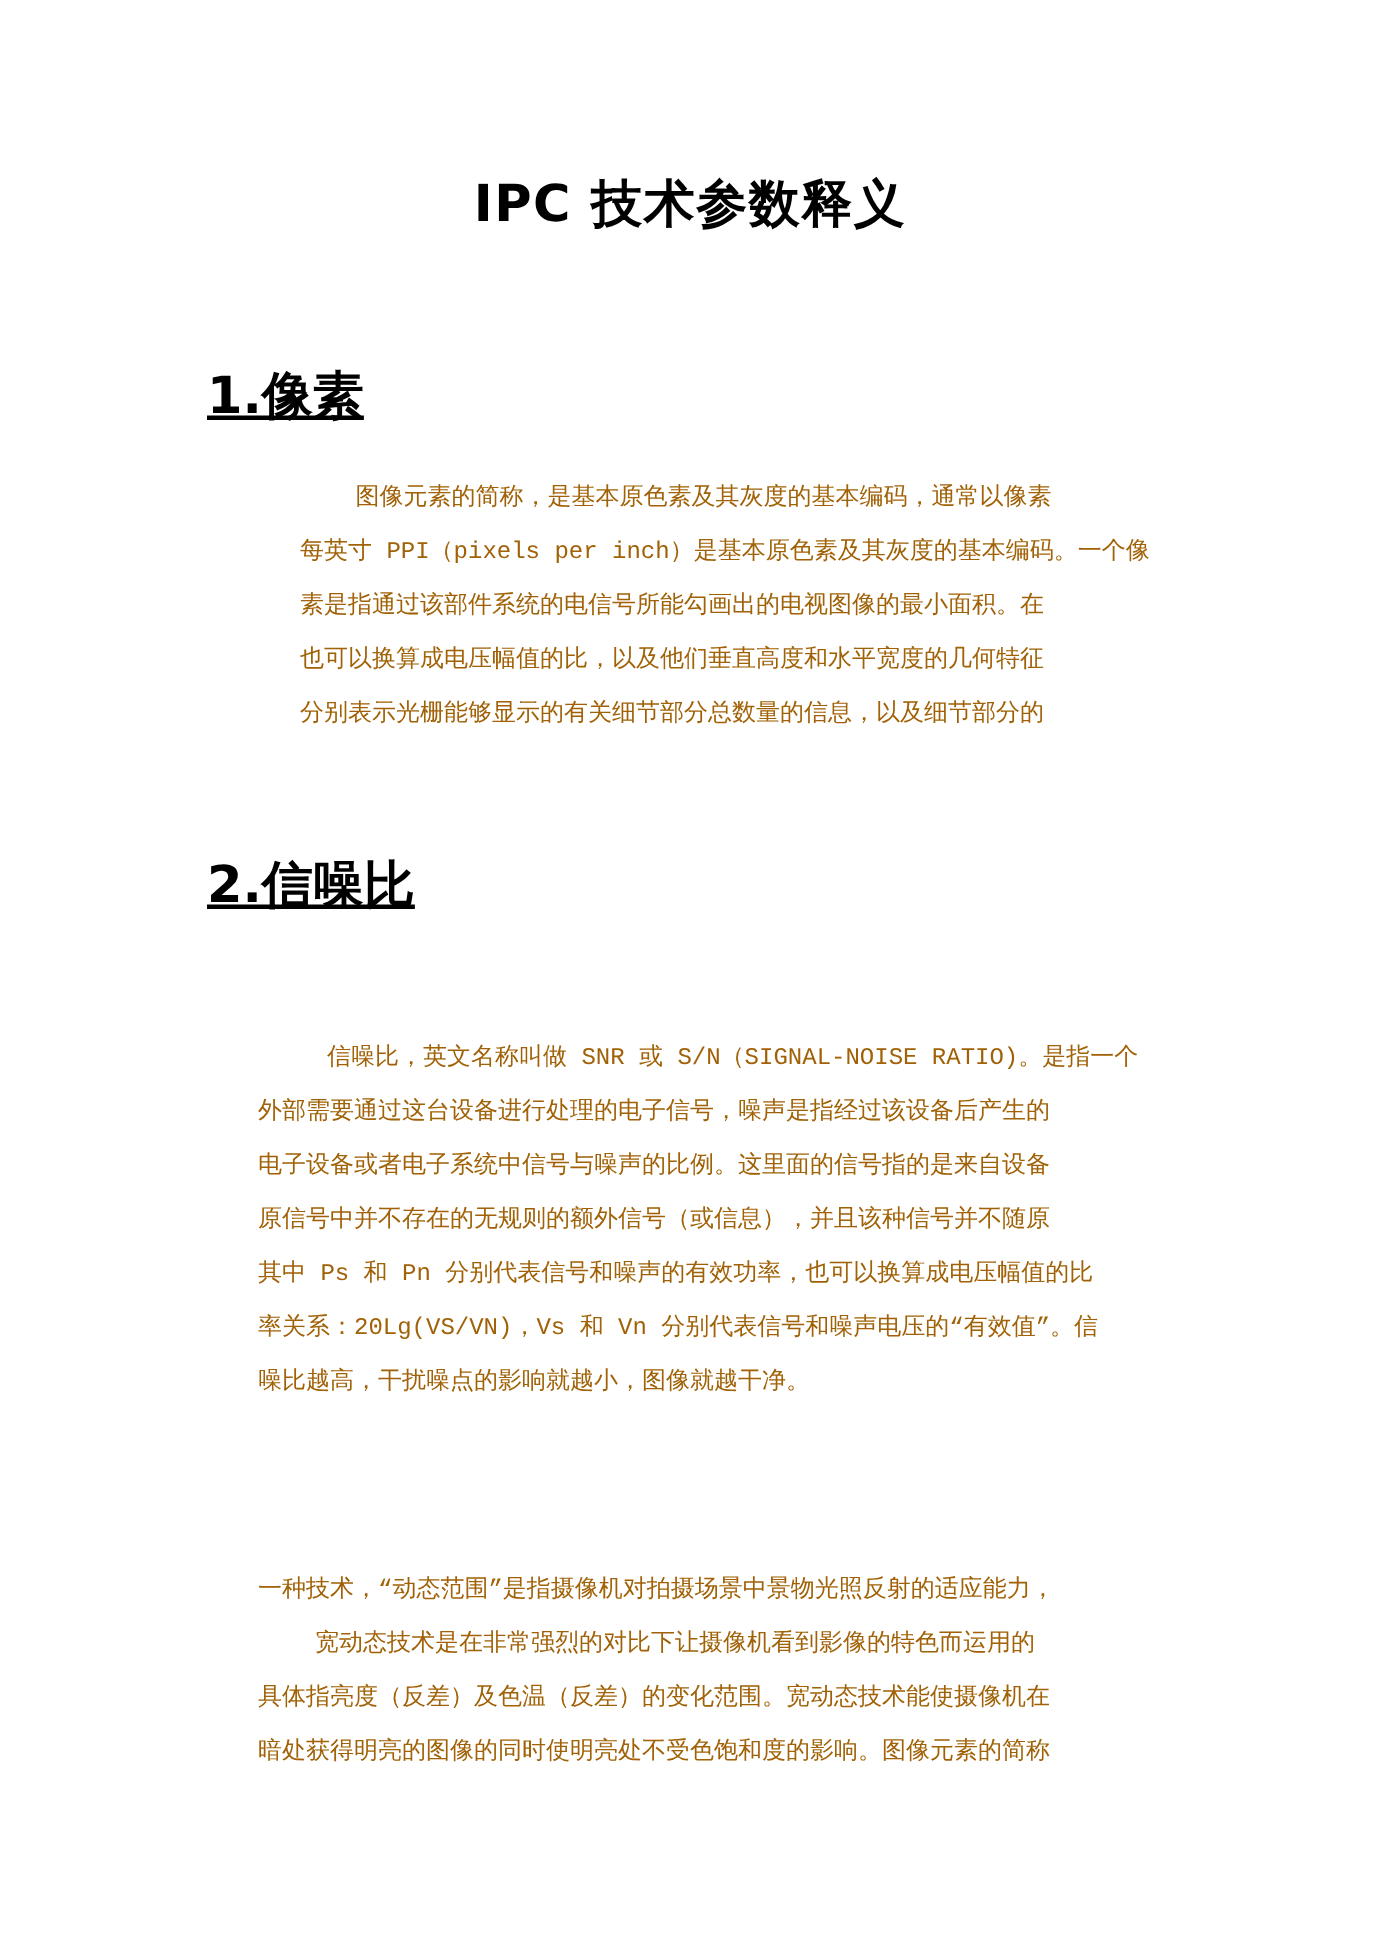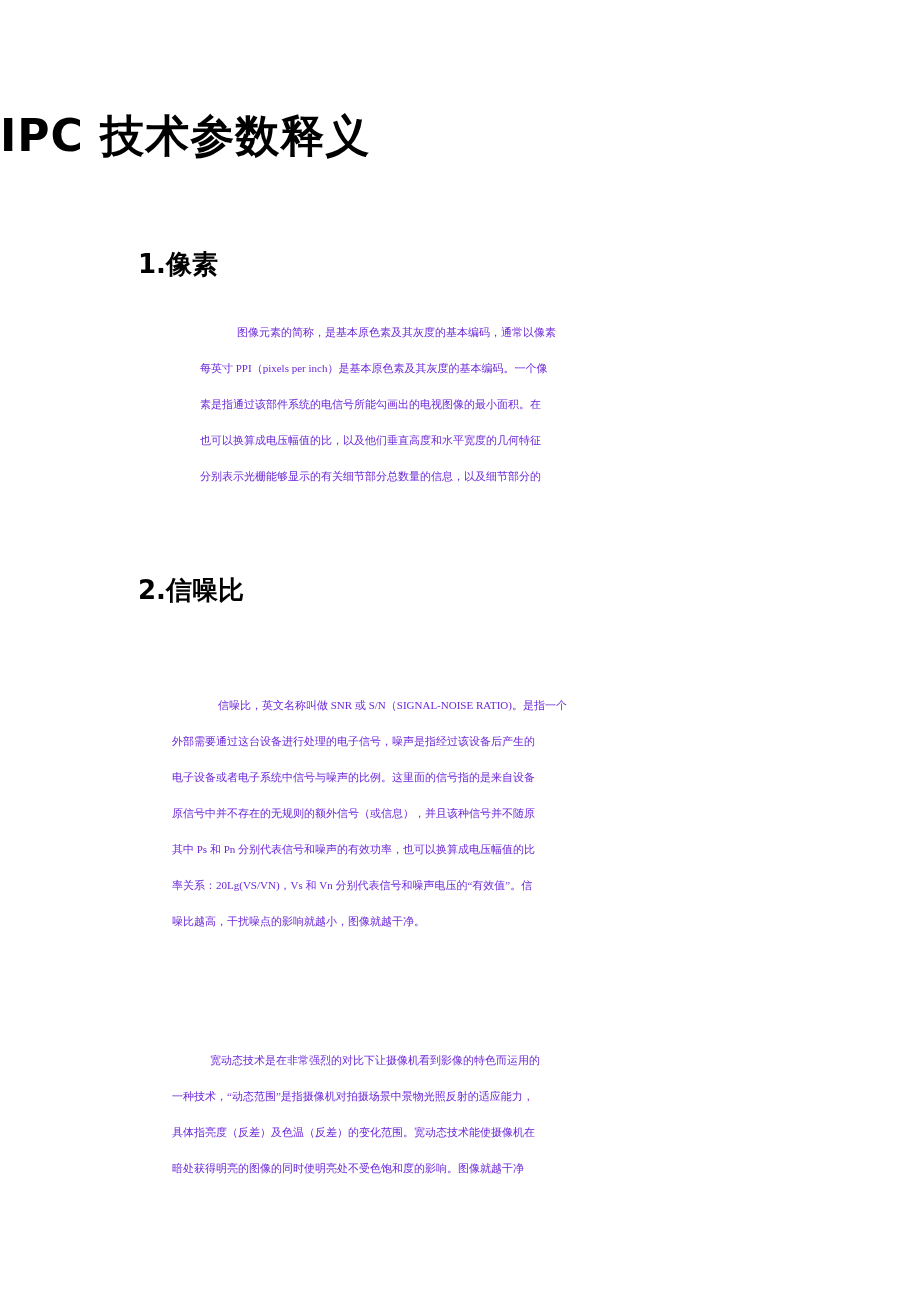--- a/index.html
+++ b/index.html
@@ -1,29 +1,29 @@
 <!DOCTYPE html>
 <html><head>
 <meta charset="utf-8">
 <style>
   html, body { margin: 0; padding: 0; background: #ffffff; }
   body { width: 920px; height: 1302px; position: relative; overflow: hidden; }
   .page { position: absolute; left: 0; top: 0; width: 920px; height: 1302px; background: #fff; }
   .title {
-    position: absolute; left: 0; top: 112px; width: 920px; 
-    font-family: "DejaVu Sans", sans-serif; font-weight: bold; font-size: 44px;
+    position: absolute; left: 0; top: 112px; width: 920px; text-align: center;
+    font-family: "DejaVu Sans", sans-serif; font-weight: bold; font-size: 34px;
     color: #000; letter-spacing: 1px; line-height: 48px;
   }
   .heading {
     position: absolute; font-family: "DejaVu Sans", sans-serif; font-weight: bold;
-    font-size: 26px; color: #000; line-height: 36px;
+    font-size: 34px; color: #000; line-height: 36px; text-decoration: underline;
   }
   .para { position: absolute; }
   .line {
-    font-family: Liberation Serif, serif; font-size: 11px; color: #6d28d9;
+    font-family: Liberation Mono, monospace; font-size: 16px; color: #a16207;
     height: 36px; line-height: 36px; white-space: nowrap;
   }
 </style>
 </head>
 <body>
 
 <div class="page">
 
   <div class="title">IPC 技术参数释义</div>
 
@@ -41,19 +41,19 @@
     <div class="line" style="padding-left:46px;margin-top:43px;">信噪比，英文名称叫做 SNR 或 S/N（SIGNAL-NOISE RATIO)。是指一个</div>
     <div class="line">外部需要通过这台设备进行处理的电子信号，噪声是指经过该设备后产生的</div>
     <div class="line">电子设备或者电子系统中信号与噪声的比例。这里面的信号指的是来自设备</div>
     <div class="line">原信号中并不存在的无规则的额外信号（或信息），并且该种信号并不随原</div>
     <div class="line">其中 Ps 和 Pn 分别代表信号和噪声的有效功率，也可以换算成电压幅值的比</div>
     <div class="line">率关系：20Lg(VS/VN)，Vs 和 Vn 分别代表信号和噪声电压的“有效值”。信</div>
     <div class="line">噪比越高，干扰噪点的影响就越小，图像就越干净。</div>
   </div>
 
   <div class="para" style="left:172px; top:1042px; width:620px;">
+    <div class="line">一种技术，“动态范围”是指摄像机对拍摄场景中景物光照反射的适应能力，</div>
     <div class="line" style="padding-left:38px;">宽动态技术是在非常强烈的对比下让摄像机看到影像的特色而运用的</div>
-    <div class="line">一种技术，“动态范围”是指摄像机对拍摄场景中景物光照反射的适应能力，</div>
     <div class="line">具体指亮度（反差）及色温（反差）的变化范围。宽动态技术能使摄像机在</div>
-    <div class="line">暗处获得明亮的图像的同时使明亮处不受色饱和度的影响。图像就越干净</div>
+    <div class="line">暗处获得明亮的图像的同时使明亮处不受色饱和度的影响。图像元素的简称</div>
   </div>
 
 </div>
 
 </body></html>

